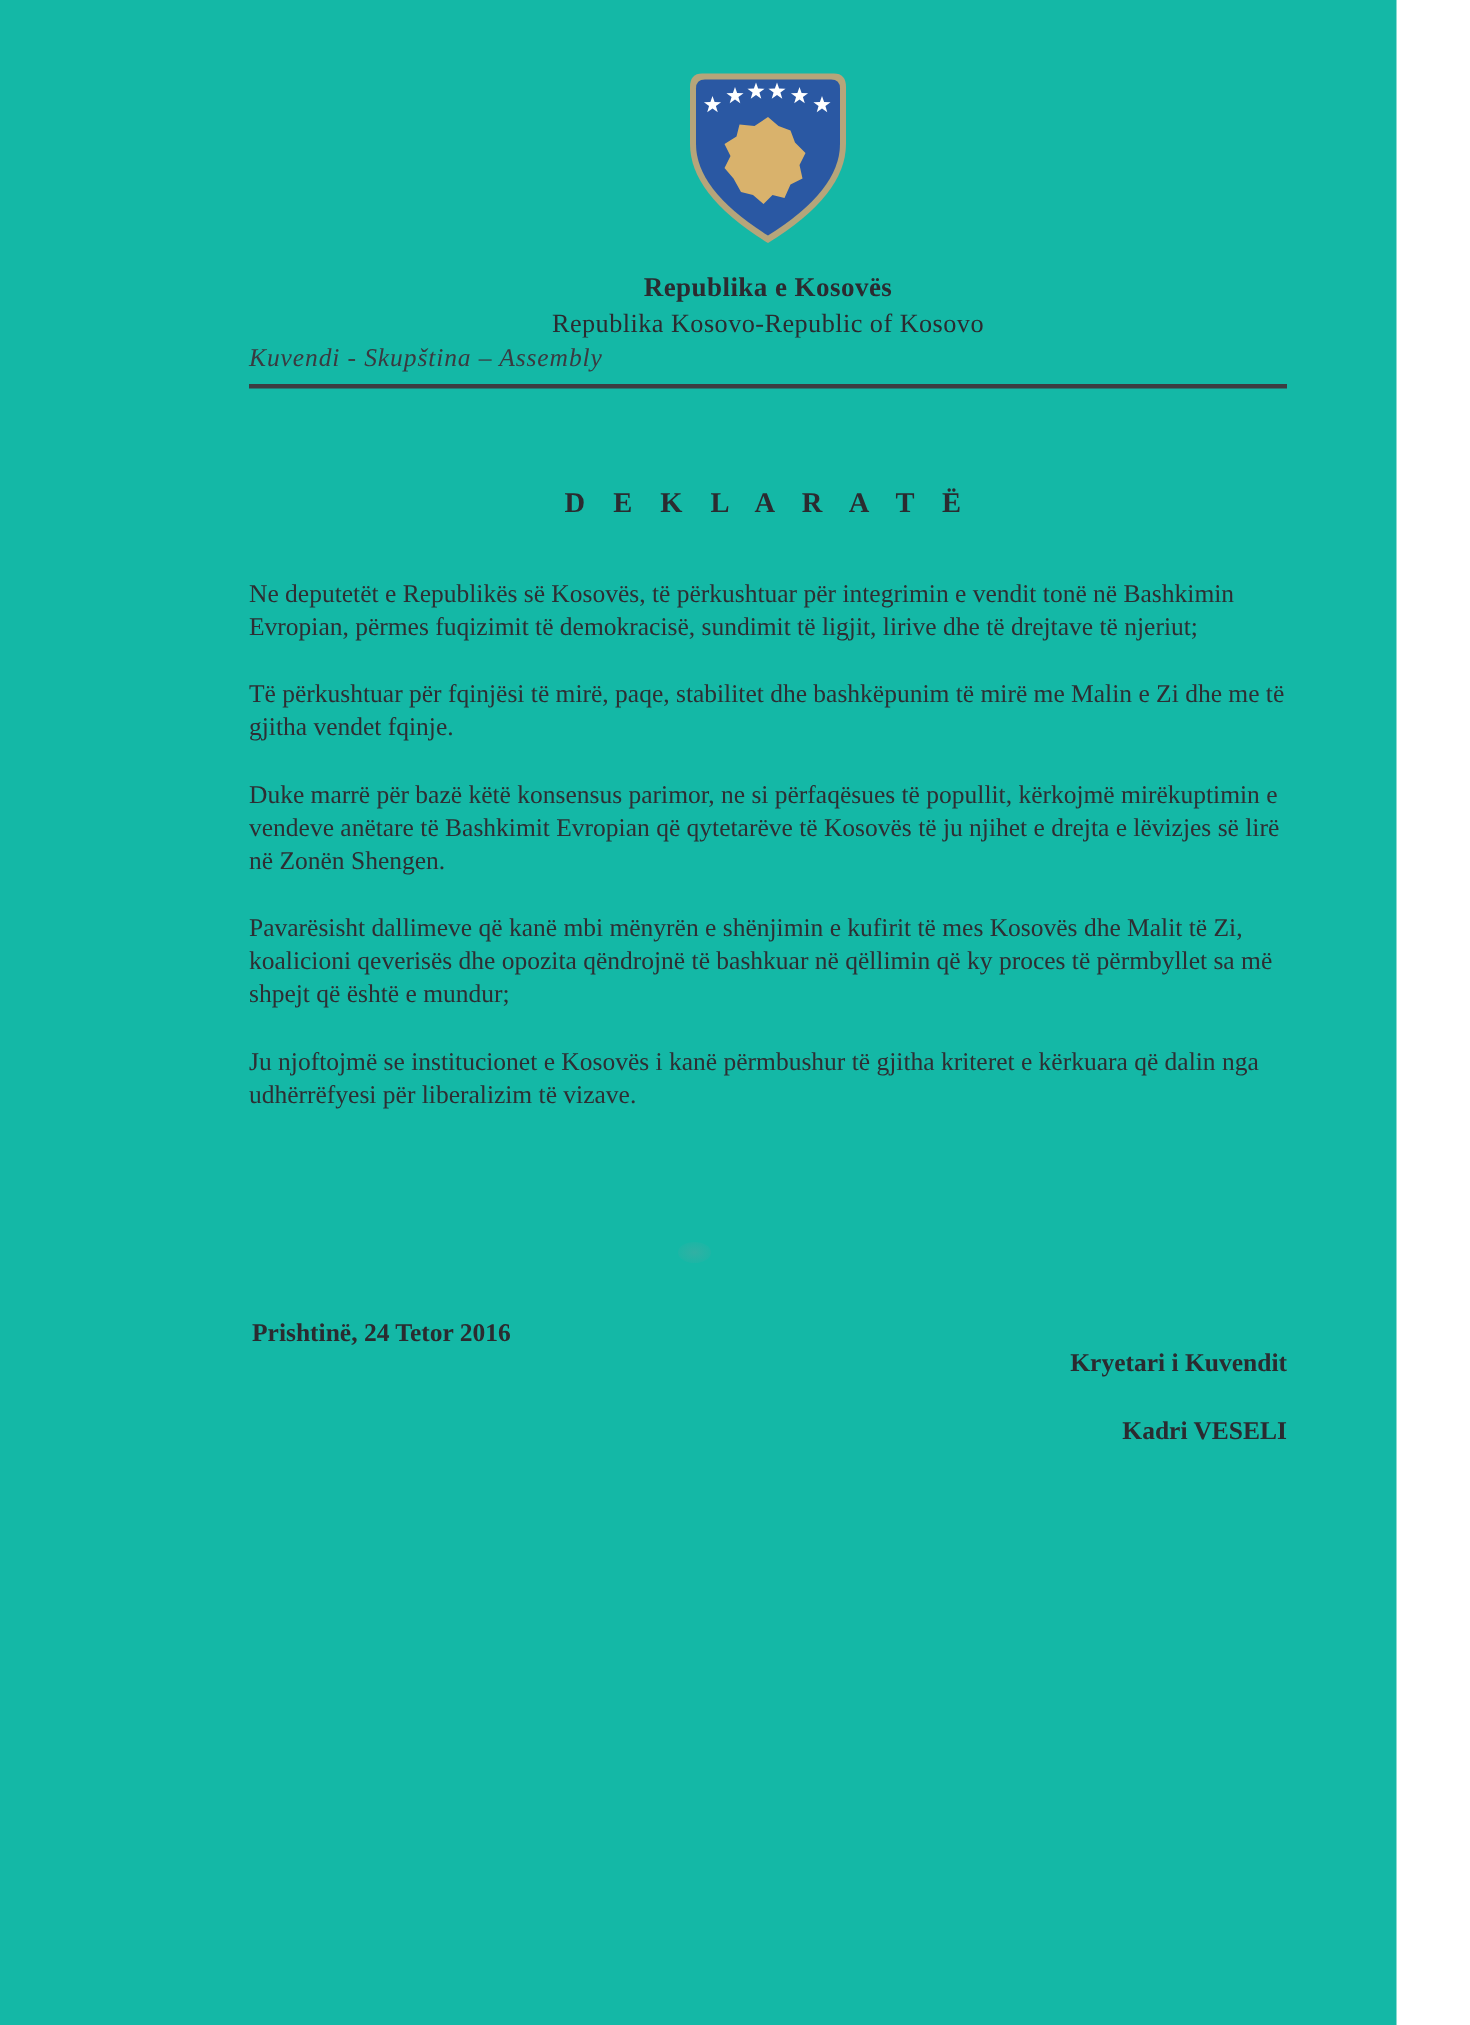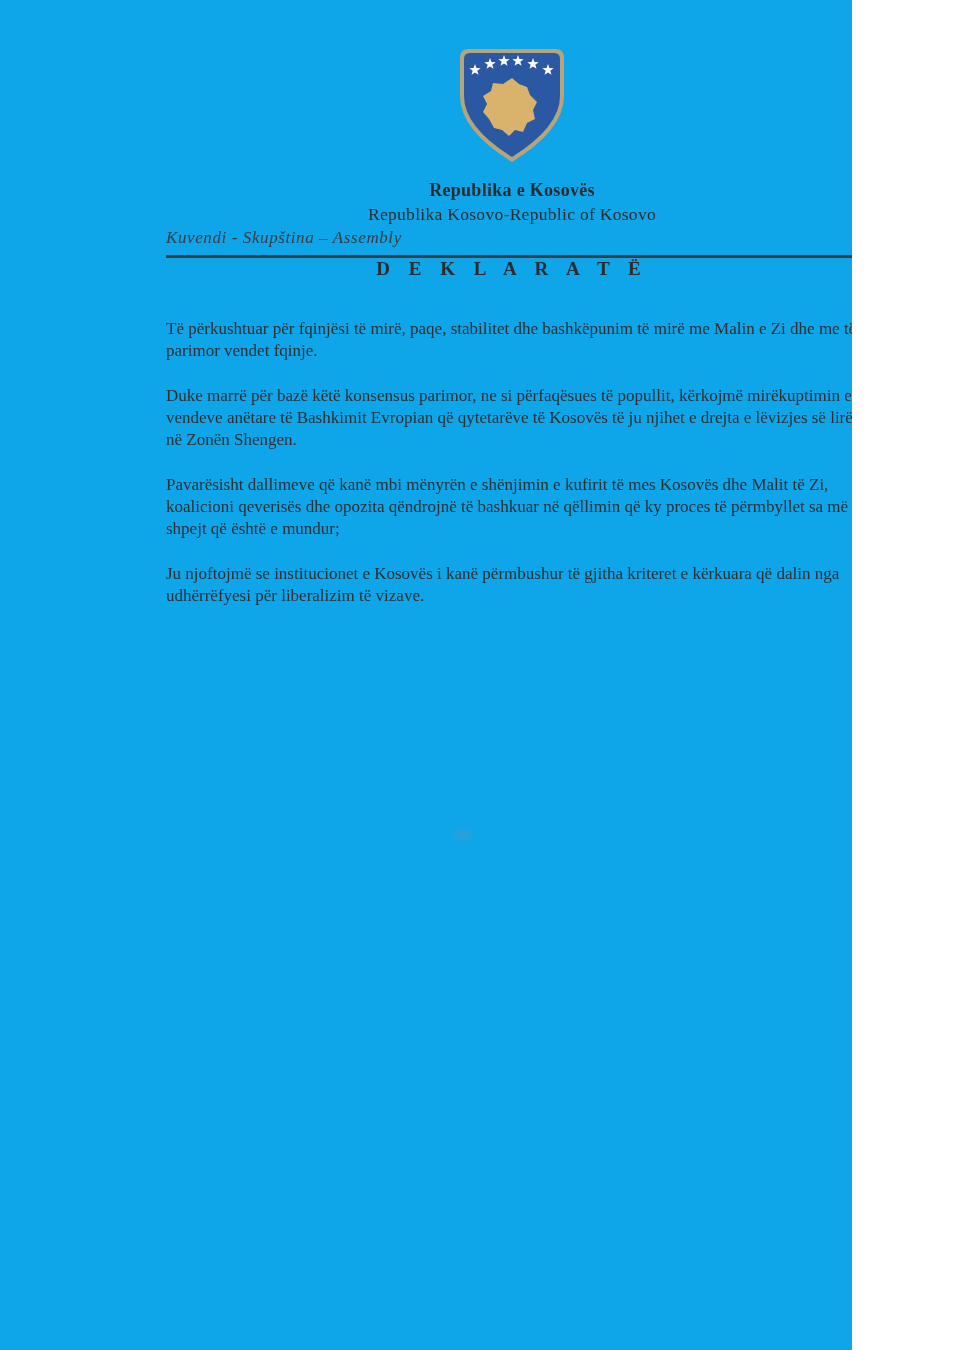--- a/index.html
+++ b/index.html
@@ -1,38 +1,38 @@
 <!DOCTYPE html>
 <html><head>
 <meta charset="utf-8">
 <style>
   html, body { margin:0; padding:0; background:#ffffff; }
   .page {
     position:relative;
-    width:852px; height:1350px;
-    background:#0ea5e9;
+    width:931px; height:1350px;
+    background:#14b8a6;
     font-family:"Liberation Serif", serif;
     color:#2e2e33;
     overflow:hidden;
   }
   .content { position:absolute; left:166px; top:46px; width:692px; }
 
   .emblem { text-align:center; margin:0 0 10px 0; }
   .coa { width:112px; height:120px; }
 
   .hdr-line1 { font-weight:bold; font-size:18px; text-align:center; color:#2b2b30; letter-spacing:0.3px; }
   .hdr-line2 { font-weight:normal; font-size:17.5px; text-align:center; color:#2b2b30; margin-top:3px; letter-spacing:0.3px; }
   .hdr-line3 { font-style:italic; font-size:17px; text-align:left; color:#3a3a40; margin-top:3px; letter-spacing:0.6px; }
 
   .divider { margin-top:7px; border-top:3px solid #3d3d42; height:0; }
 
   .doc-title {
     text-align:center; font-weight:bold; font-size:19px;
     letter-spacing:7px; color:#2b2b30;
-    margin-bottom:38px;
+    margin-top:66px; margin-bottom:38px;
   }
 
   .para {
     font-size:17px; line-height:22px;
     margin:0 0 23px 0; color:#2e2e33;
   }
 
   .footer { position:relative; margin-top:138px; font-weight:bold; font-size:17px; color:#2b2b30; height:120px; }
   .place-date { position:absolute; left:2px; top:0; }
   .signature { text-align:right; padding-top:20px; }
@@ -71,22 +71,30 @@
     </div>
 
     <div class="hdr-line1">Republika e Kosovës</div>
     <div class="hdr-line2">Republika Kosovo-Republic of Kosovo</div>
     <div class="hdr-line3">Kuvendi - Skupština – Assembly</div>
 
     <div class="divider"></div>
 
     <div class="doc-title">D E K L A R A T Ë</div>
 
-    <p class="para">Të përkushtuar për fqinjësi të mirë, paqe, stabilitet dhe bashkëpunim të mirë me Malin e Zi dhe me të parimor vendet fqinje.</p>
+    <p class="para">Ne deputetët e Republikës së Kosovës, të përkushtuar për integrimin e vendit tonë në Bashkimin Evropian, përmes fuqizimit të demokracisë, sundimit të ligjit, lirive dhe të drejtave të njeriut;</p>
+    <p class="para">Të përkushtuar për fqinjësi të mirë, paqe, stabilitet dhe bashkëpunim të mirë me Malin e Zi dhe me të gjitha vendet fqinje.</p>
     <p class="para">Duke marrë për bazë këtë konsensus parimor, ne si përfaqësues të popullit, kërkojmë mirëkuptimin e vendeve anëtare të Bashkimit Evropian që qytetarëve të Kosovës të ju njihet e drejta e lëvizjes së lirë në Zonën Shengen.</p>
     <p class="para">Pavarësisht dallimeve që kanë mbi mënyrën e shënjimin e kufirit të mes Kosovës dhe Malit të Zi, koalicioni qeverisës dhe opozita qëndrojnë të bashkuar në qëllimin që ky proces të përmbyllet sa më shpejt që është e mundur;</p>
     <p class="para">Ju njoftojmë se institucionet e Kosovës i kanë përmbushur të gjitha kriteret e kërkuara që dalin nga udhërrëfyesi për liberalizim të vizave.</p>
 
+    <div class="footer">
+      <div class="place-date">Prishtinë, 24 Tetor 2016</div>
+      <div class="signature">
+        <div class="sig-title">Kryetari i Kuvendit</div>
+        <div class="sig-name">Kadri VESELI</div>
+      </div>
+    </div>
 
   </div>
 
   <div class="scan-smudge"></div>
 </div>
 
 </body></html>

